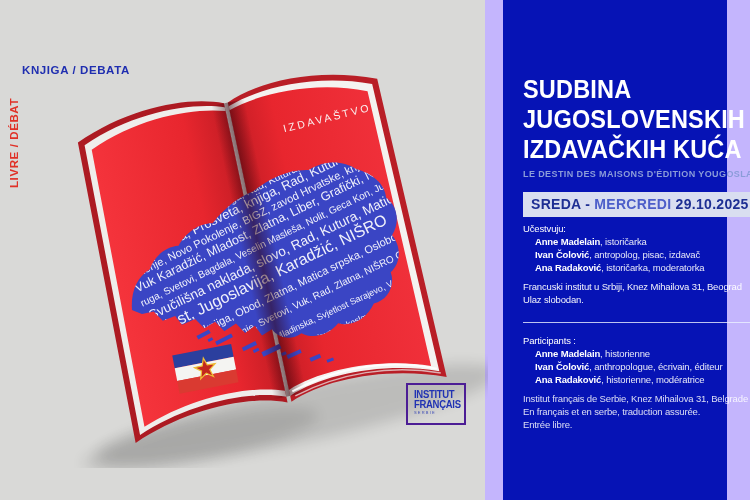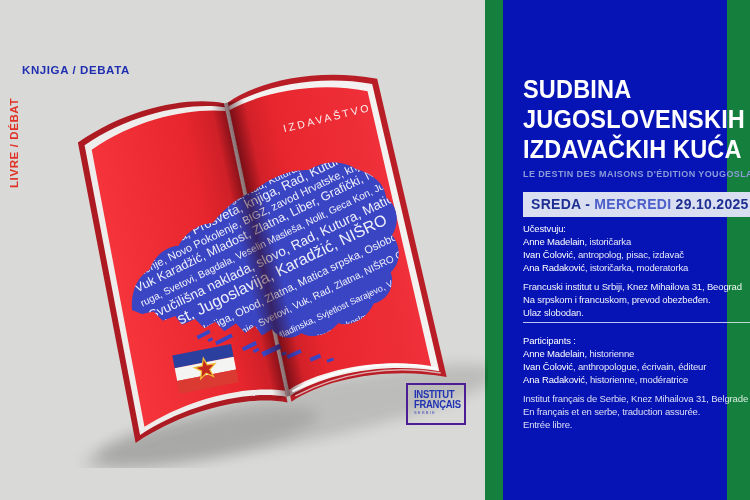--- a/index.html
+++ b/index.html
@@ -1,17 +1,17 @@
 <!DOCTYPE html>
 <html><head>
 <meta charset="utf-8">
 <style>
   html,body{margin:0;padding:0;background:#ffffff;}
   .stage{position:relative;width:750px;height:500px;overflow:hidden;
-         font-family:"Liberation Sans",sans-serif;background:#15803d;}
+         font-family:"Liberation Sans",sans-serif;background:#c4b5fd;}
 
   
   .left-area{position:absolute;left:0;top:0;width:485px;height:500px;background:#d9d9d7;}
   .cat-label{position:absolute;left:22px;top:64px;font-size:11.5px;font-weight:bold;
              letter-spacing:.6px;color:#1f2eb0;}
   .cat-label-fr{position:absolute;left:8px;top:88px;height:100px;
                 writing-mode:vertical-rl;transform:rotate(180deg);
                 font-size:11.5px;font-weight:bold;letter-spacing:.6px;color:#e03127;}
   .book-svg{position:absolute;left:18px;top:38px;}
 
@@ -27,21 +27,21 @@
   .title{position:absolute;left:20px;top:74px;font-size:25px;font-weight:bold;line-height:30px;
          letter-spacing:.2px;transform:scaleX(.94);transform-origin:left top;white-space:nowrap;}
   .subtitle{position:absolute;left:20px;top:169px;font-size:9px;font-weight:bold;
             letter-spacing:.4px;color:#8b9cd9;white-space:nowrap;}
   .badge{position:absolute;left:20px;top:192px;background:#d9def0;padding:4px 8px 5px;
          font-size:14px;font-weight:bold;letter-spacing:.3px;white-space:nowrap;}
   .badge .b1,.badge .b3{color:#1e2f93;}
   .badge .b2{color:#4c5ec9;}
   .txtblock{position:absolute;left:20px;font-size:9.5px;line-height:13px;letter-spacing:-.15px;}
   .txtblock .hd{font-weight:normal;}
-  .txtblock .nm{font-weight:normal;color:#fff;}
+  .txtblock .nm{font-weight:bold;color:#fff;margin-left:12px;}
   .txtblock .rl{color:rgba(255,255,255,.9);}
   .sec-sr{top:222px;} .venue-sr{top:280px;color:rgba(255,255,255,.95);}
   .sec-fr{top:334px;} .venue-fr{top:392px;color:rgba(255,255,255,.85);}
   .divider{position:absolute;left:20px;top:322px;width:230px;height:1px;
            background:rgba(235,240,255,.8);}
   .line{white-space:nowrap;}
 </style>
 </head>
 <body>
 
@@ -171,21 +171,20 @@
     <div class="badge"><span class="b1">SREDA - </span><span class="b2">MERCREDI </span><span class="b3">29.10.2025 - 18H00</span></div>
 
     <div class="txtblock sec-sr">
       <div class="hd line">Učestvuju:</div>
       <div class="line"><span class="nm">Anne Madelain</span><span class="rl">, istoričarka</span></div>
       <div class="line"><span class="nm">Ivan Čolović</span><span class="rl">, antropolog, pisac, izdavač</span></div>
       <div class="line"><span class="nm">Ana Radaković</span><span class="rl">, istoričarka, moderatorka</span></div>
     </div>
     <div class="txtblock venue-sr">
       <div class="line">Francuski institut u Srbiji, Knez Mihailova 31, Beograd</div>
-      <div class="line">Na srpskom i francuskom, prevod obezbeđen.</div>
       <div class="line">Ulaz slobodan.</div>
     </div>
 
     <div class="divider"></div>
 
     <div class="txtblock sec-fr">
       <div class="hd line">Participants :</div>
       <div class="line"><span class="nm">Anne Madelain</span><span class="rl">, historienne</span></div>
       <div class="line"><span class="nm">Ivan Čolović</span><span class="rl">, anthropologue, écrivain, éditeur</span></div>
       <div class="line"><span class="nm">Ana Radaković</span><span class="rl">, historienne, modératrice</span></div>

